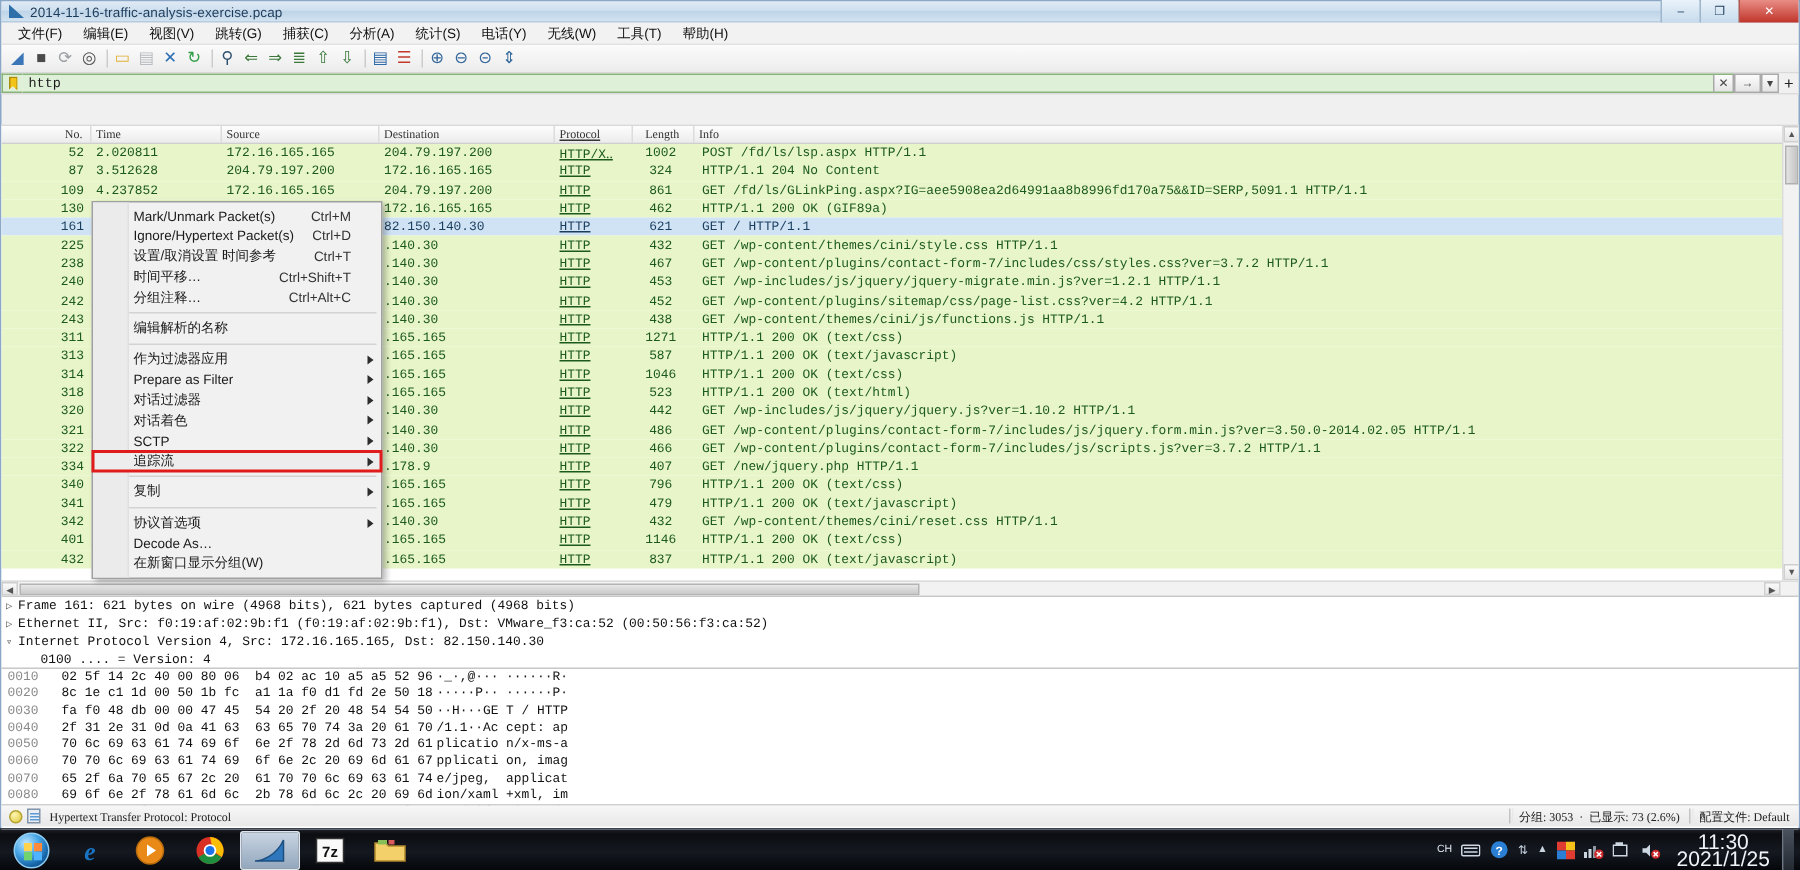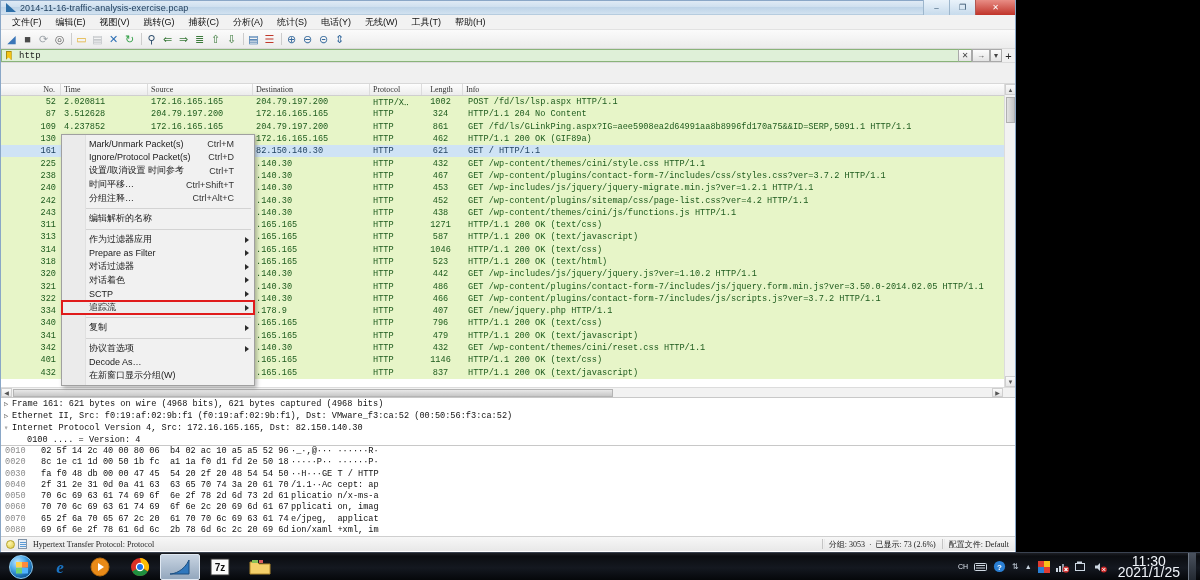--- a/index.html
+++ b/index.html
@@ -11,21 +11,21 @@
     background: #000;
   }
   #app {
     position: relative;
     width: 1200px; height: 580px;
   }
 
   
   .window {
     position: absolute; left: 0; top: 0;
-    width: 1016px; height: 552px;
+    width: 1200px; height: 552px;
     background: #f0f0f0;
     border: 1px solid #8aa7c7;
   }
 
   
   .titlebar {
     height: 14px;
     background: linear-gradient(to bottom, #dfeaf5 0%, #cfe0ef 45%, #bed4e8 50%, #d2e2f0 100%);
     border-bottom: 1px solid #b6ccdf;
     display: flex; align-items: center;
@@ -156,21 +156,21 @@
     font-family: "Liberation Mono", monospace;
     background: #e7f5c8; color: #1c5a1c;
     white-space: nowrap;
   }
   .prow.sel { background: #cfe3f5; color: #1b3d5c; }
   .prow > div { overflow: hidden; white-space: nowrap; }
   .c-no   { width: 60px; text-align: right; padding-right: 5px; }
   .c-time { width: 87px; padding-left: 3px; }
   .c-src  { width: 105px; padding-left: 3px; }
   .c-dst  { width: 117px; padding-left: 3px; }
-  .c-proto{ width: 52px; padding-left: 3px; }
+  .c-proto{ width: 52px; padding-left: 3px; text-decoration: underline; }
   .c-len  { width: 41px; text-align: center; padding-right: 4px; }
   .c-info { flex: 1; padding-left: 5px; }
 
   
   .vscroll {
     position: absolute; right: 0; top: 0; width: 11px; height: 100%;
     background: #f2f2f2; border-left: 1px solid #dcdcdc;
   }
   .vscroll .thumb {
     position: absolute; left: 1px; top: 13px; width: 9px; height: 26px;
@@ -718,21 +718,21 @@
       </div>
     </div>
 
     <div class="ctxmenu" id="ctx-menu">
       <div class="ctx-gutter"></div>
     <div class="ctx-item">
           <span>Mark/Unmark Packet(s)</span>
           <span class="sc">Ctrl+M</span>
         </div>
         <div class="ctx-item">
-          <span>Ignore/Protocol Packet(s)</span>
+          <span>Ignore/Hypertext Packet(s)</span>
           <span class="sc">Ctrl+D</span>
         </div>
         <div class="ctx-item">
           <span>设置/取消设置 时间参考</span>
           <span class="sc">Ctrl+T</span>
         </div>
         <div class="ctx-item">
           <span>时间平移…</span>
           <span class="sc">Ctrl+Shift+T</span>
         </div>

